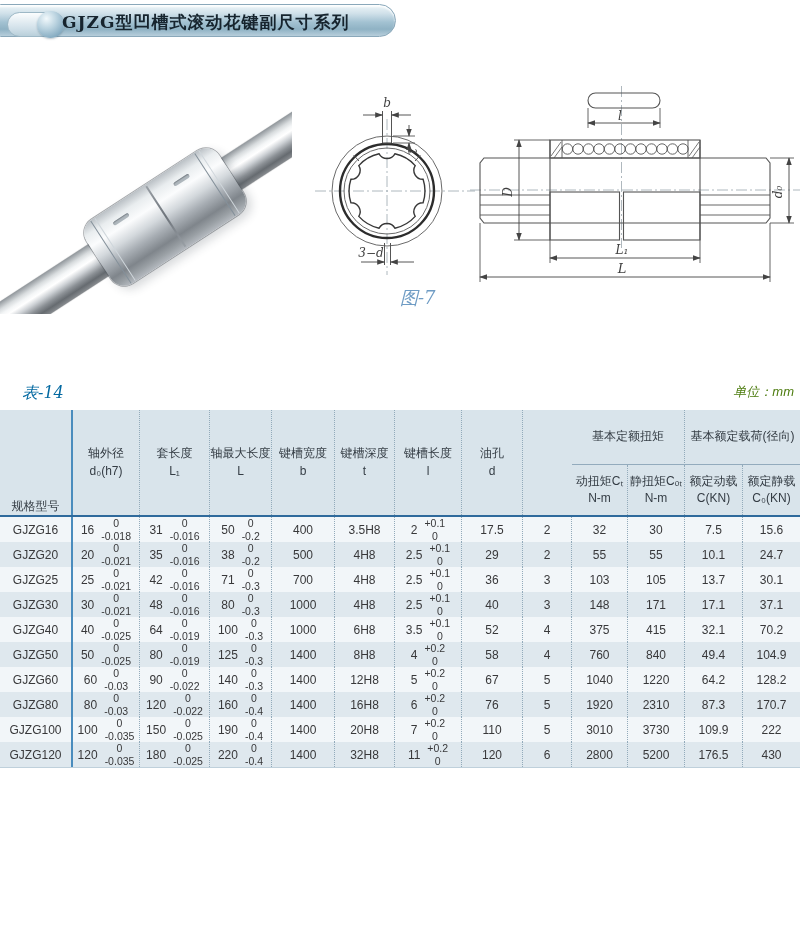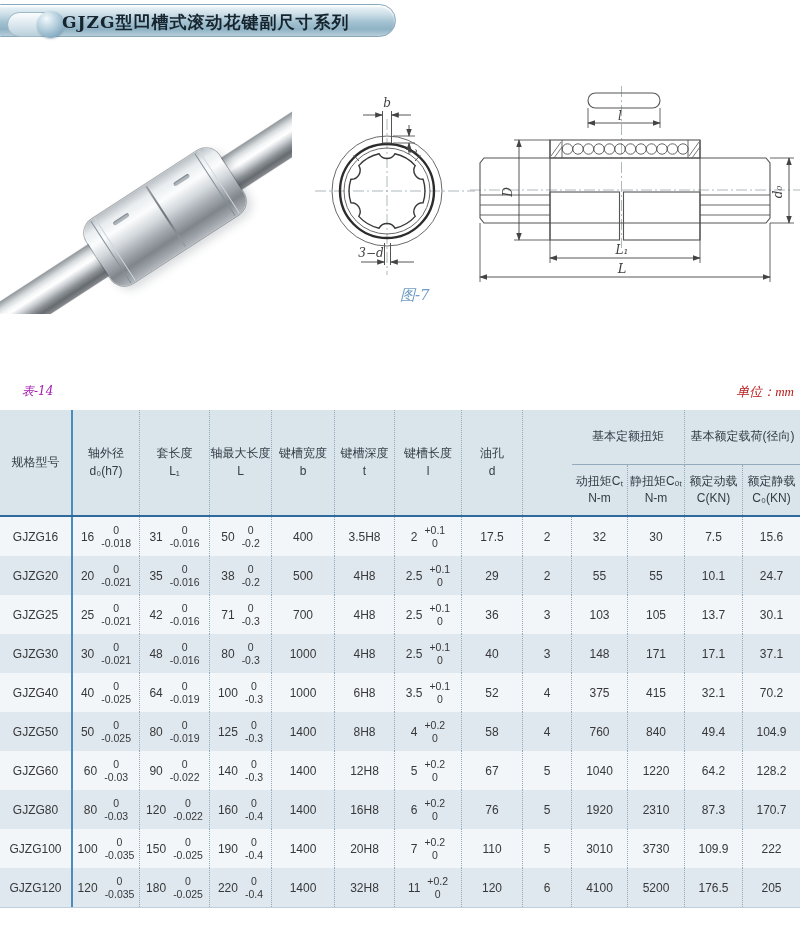--- a/index.html
+++ b/index.html
@@ -31,42 +31,42 @@
   .sleeve{position:absolute;left:86px;top:117px;width:158px;height:76px;border-radius:16px;transform:rotate(-33deg);
     background:linear-gradient(180deg,#b9bfc4 0%,#e9edef 14%,#fbfcfd 30%,#d3d8dc 48%,#a8aeb4 63%,#7f858b 80%,#9aa0a5 91%,#b5bac0 100%);
     box-shadow:0 0 0 1px rgba(85,92,98,.5),3px 6px 10px rgba(40,50,60,.18);}
   .sleeve .seam{position:absolute;left:50%;top:2px;bottom:2px;width:2px;background:linear-gradient(180deg,#9aa0a6,#6d737a,#9aa0a6);}
   .sleeve .ringL,.sleeve .ringR{position:absolute;top:1px;bottom:1px;width:6px;border-left:1px solid #84909a;border-right:1px solid #cfd6db;}
   .sleeve .ringL{left:14px}.sleeve .ringR{right:14px}
   .sleeve .slotA,.sleeve .slotB{position:absolute;height:4px;width:18px;border-radius:2px;background:#aeb6bc;box-shadow:inset 0 1px 1px #7c848b;}
   .sleeve .slotA{left:32px;top:14px}.sleeve .slotB{left:104px;top:14px}
 
   .fig-caption{position:absolute;left:400px;top:286px;font-family:"DejaVu Serif","Liberation Serif",serif;
-    font-style:italic;font-size:15px;color:#6f9cc4;}
+    font-style:italic;font-size:18px;color:#6f9cc4;}
 
   svg text{font-family:"DejaVu Serif","Liberation Serif",serif;fill:#3f3f3f;}
 
   
-  .tbl-label{position:absolute;left:22px;top:383px;font-family:"DejaVu Serif","Liberation Serif",serif;font-style:italic;font-size:12px;color:#a21caf;}
-  .unit-label{position:absolute;right:6px;top:383px;font-family:Liberation Serif, serif;font-style:italic;font-size:13px;color:#b91c1c;}
+  .tbl-label{position:absolute;left:22px;top:383px;font-family:"DejaVu Serif","Liberation Serif",serif;font-style:italic;font-size:16px;color:#0369a1;}
+  .unit-label{position:absolute;right:6px;top:383px;font-family:Liberation Sans, sans-serif;font-style:italic;font-size:13px;color:#4d7c0f;}
 
   
   .spec-table{position:absolute;left:0;top:410px;width:800px;}
   .thead{display:grid;grid-template-columns:var(--cols);grid-template-rows:55px 50px;background:var(--hdr-bg);border-bottom:2px solid var(--hdr-line);}
   .th{display:flex;flex-direction:column;justify-content:center;align-items:center;text-align:center;
     font-size:12px;color:var(--ink);line-height:1.45;}
   .span2{grid-row:1/3;}
   .row2{grid-row:2;}
   .grp-t{grid-column:10/12;grid-row:1;border-bottom:1px solid #93abbd;}
   .grp-l{grid-column:12/14;grid-row:1;border-bottom:1px solid #93abbd;}
   .bd{border-right:1px dotted var(--dot);}
-  .bs{border-right:2px solid var(--blue-line);}
+  .bs{border-right:2px solid var(--blue-line);justify-content:flex-end;}
 
   .tbody{border-bottom:1px solid #bfd0db;}
-  .tr{display:grid;grid-template-columns:var(--cols);height:39px;}
+  .tr{display:grid;grid-template-columns:var(--cols);height:25px;}
   .tr:nth-child(odd){background:var(--row-a);}
   .tr:nth-child(even){background:var(--row-b);}
   .td{display:flex;align-items:center;justify-content:center;font-size:12px;color:#38383a;}
   .td-tol{gap:7px;text-align:right;}
   .tol{display:flex;flex-direction:column;align-items:center;font-size:10.5px;line-height:1.2;color:#38383a;}
 
   .note{position:absolute;left:30px;top:947px;font-family:"DejaVu Serif","Liberation Serif",serif;font-size:14px;color:#3e3e3e;}
 </style>
 </head>
 <body>
@@ -641,22 +641,22 @@
           <div class="td bd">32H8</div>
           <div class="td td-tol bd">
             <span>11</span>
             <span class="tol">
               <span>+0.2</span>
               <span>0</span>
             </span>
           </div>
           <div class="td bd">120</div>
           <div class="td bd">6</div>
-          <div class="td bd">4100</div>
+          <div class="td bd">2800</div>
           <div class="td bd">5200</div>
           <div class="td bd">176.5</div>
-          <div class="td">205</div>
+          <div class="td">430</div>
         </div>
     </div>
   </div>
 
   <div class="note">注：花键套有特殊要求可特殊订货</div>
 </div>
 
 </body></html>

